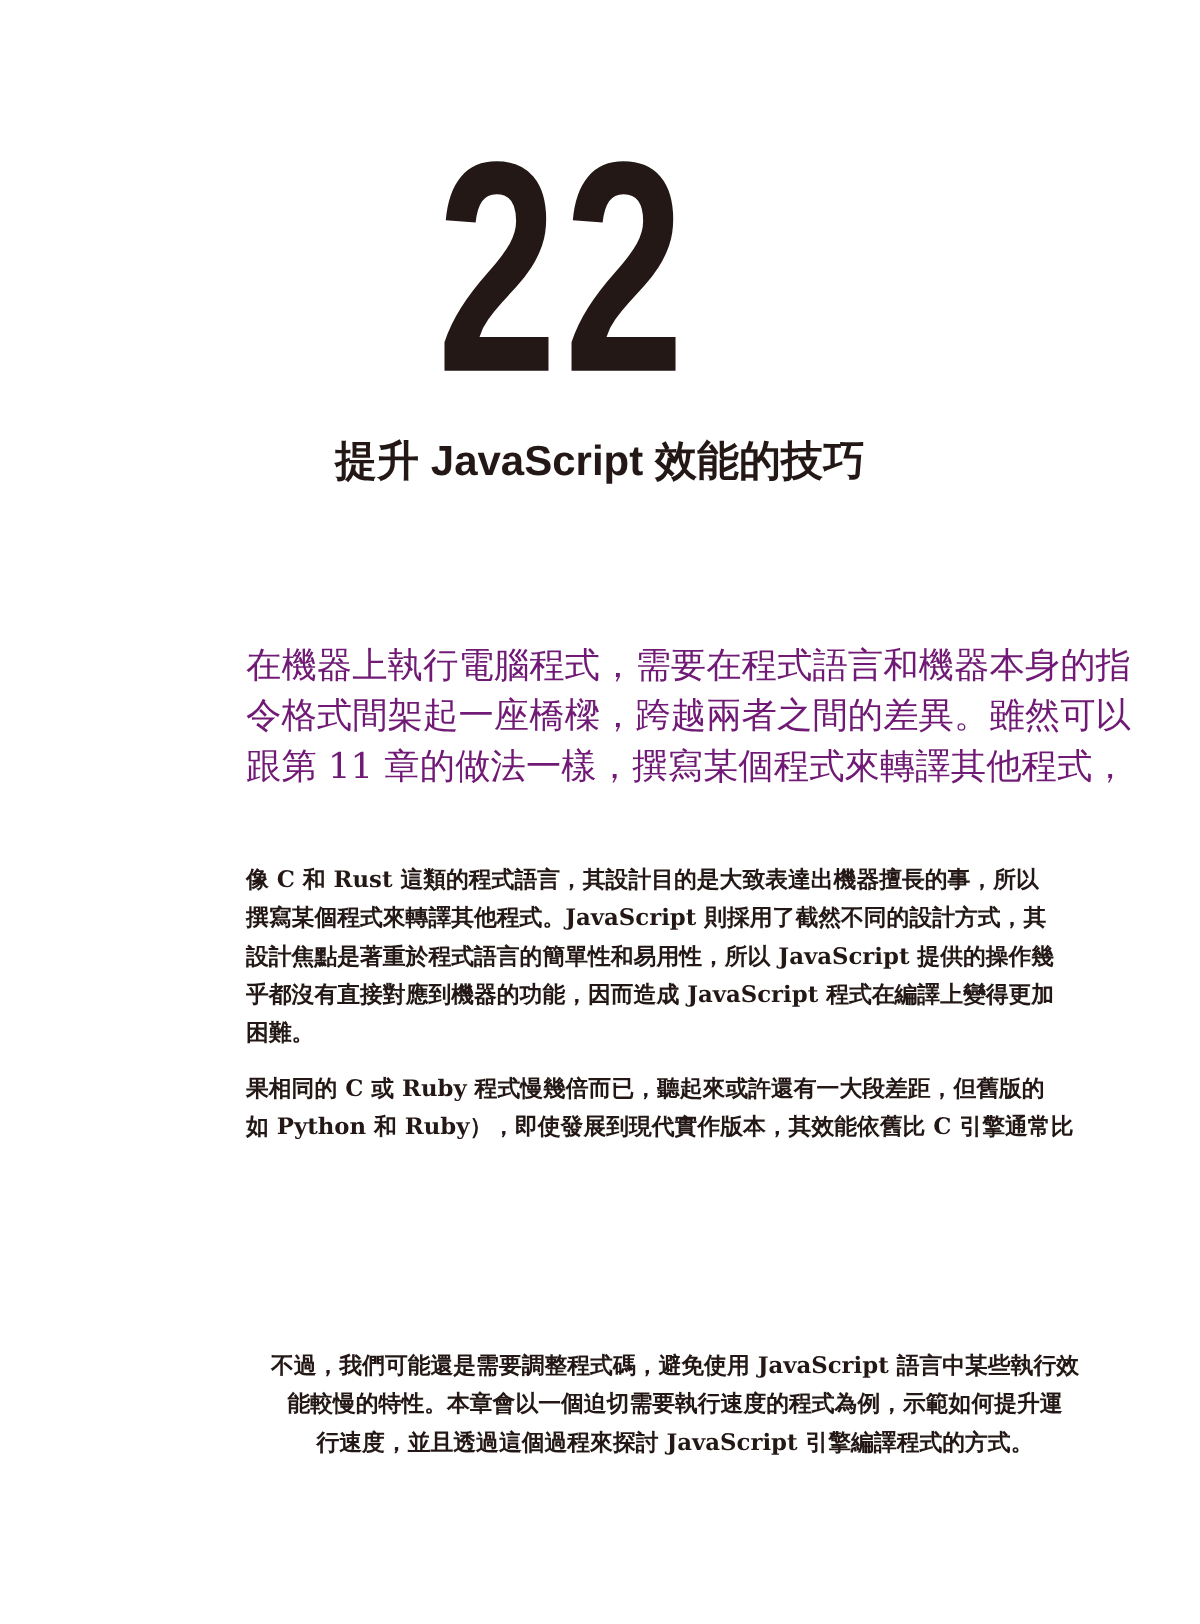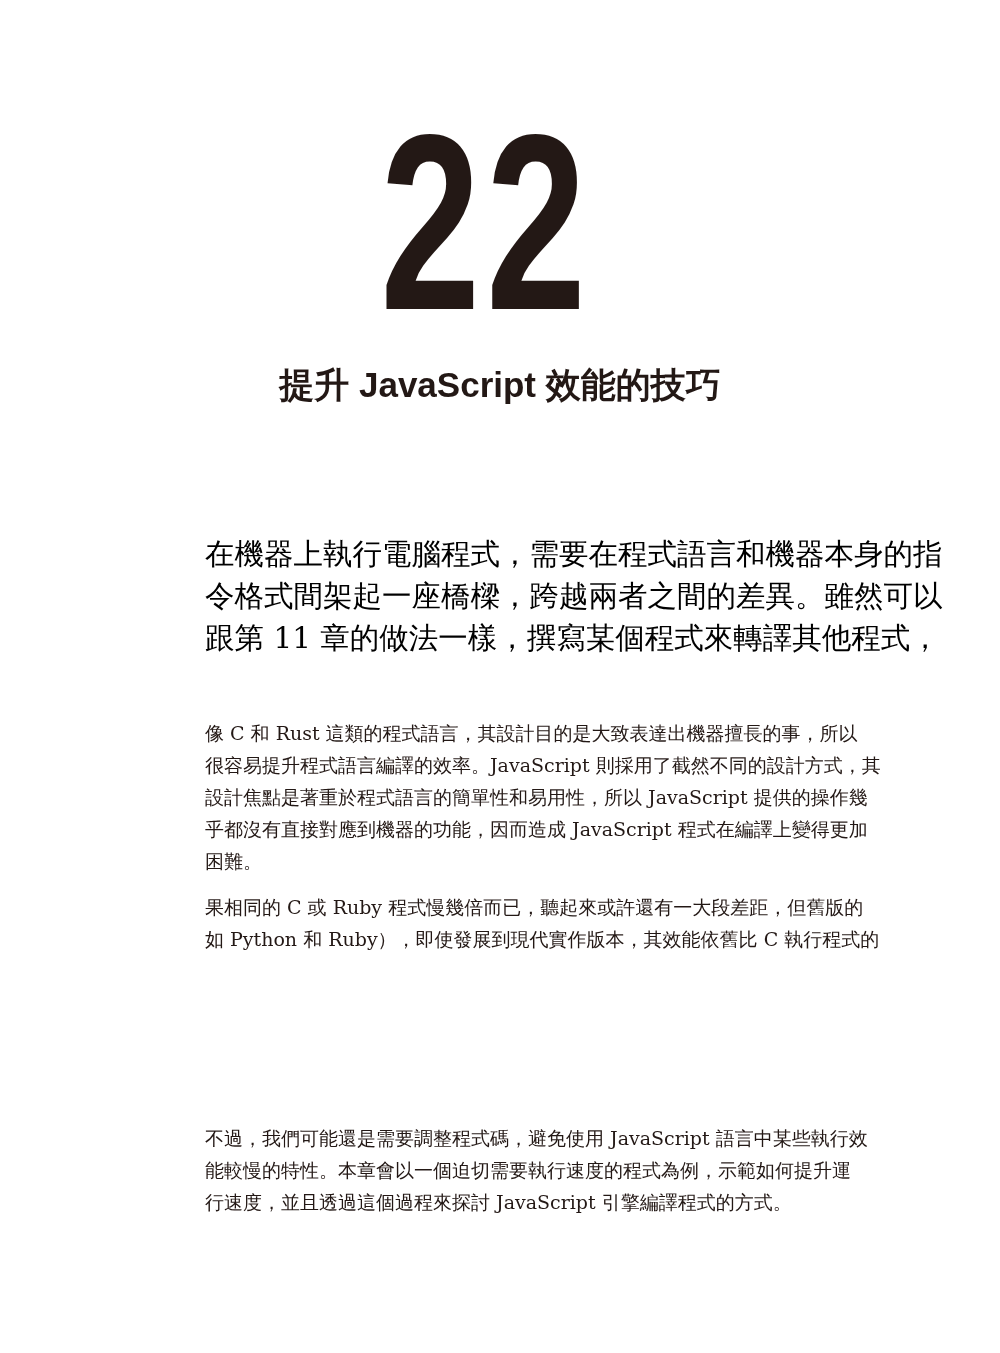--- a/index.html
+++ b/index.html
@@ -20,21 +20,20 @@
     width: 940px;
     top: 128px;
     height: 190px;
     text-align: center;
     font-family: "Liberation Sans", "DejaVu Sans", sans-serif;
     font-weight: 700;
     font-size: 250px;
     line-height: 190px;
     letter-spacing: 8px;
     color: #231815;
-    margin-left: 16px;
   }
   .chapter-number span {
     display: inline-block;
     transform: scaleX(0.72);
     transform-origin: center;
   }
   .chapter-title {
     position: absolute;
     left: 0;
     width: 1124px;
@@ -47,63 +46,63 @@
     color: #231815;
   }
   .lead {
     position: absolute;
     left: 205px;
     top: 533px;
     width: 715px;
     font-family: "DejaVu Serif", "Liberation Serif", serif;
     font-size: 29.5px;
     line-height: 42px;
-    color: #000000;
+    color: #701a75;
     text-align: justify;
     margin: 0;
   }
   .lead .line { display: block; white-space: nowrap; }
   .body-para {
     position: absolute;
     left: 205px;
     width: 715px;
     font-family: "DejaVu Serif", "Liberation Serif", serif;
     font-size: 19px;
     line-height: 32px;
     color: #231815;
     margin: 0;
   }
-  .body-para .line { display: block; white-space: nowrap; }
+  .body-para .line { display: block; white-space: nowrap; font-weight: bold; }
   #para1 { top: 717px; }
   #para2 { top: 891px; }
-  #para3 { top: 1122px; }
+  #para3 { top: 1122px; text-align: center; }
 </style>
 </head>
 <body>
 
 <div class="chapter-number"><span>22</span></div>
 
 <h1 class="chapter-title" style="margin:0;left:-62px;">提升 JavaScript 效能的技巧</h1>
 
 <p class="lead">
   <span class="line">在機器上執行電腦程式，需要在程式語言和機器本身的指</span>
   <span class="line">令格式間架起一座橋樑，跨越兩者之間的差異。雖然可以</span>
   <span class="line">跟第 11 章的做法一樣，撰寫某個程式來轉譯其他程式，</span>
 </p>
 
 <p class="body-para" id="para1">
   <span class="line">像 C 和 Rust 這類的程式語言，其設計目的是大致表達出機器擅長的事，所以</span>
-  <span class="line">很容易提升程式語言編譯的效率。JavaScript 則採用了截然不同的設計方式，其</span>
+  <span class="line">撰寫某個程式來轉譯其他程式。JavaScript 則採用了截然不同的設計方式，其</span>
   <span class="line">設計焦點是著重於程式語言的簡單性和易用性，所以 JavaScript 提供的操作幾</span>
   <span class="line">乎都沒有直接對應到機器的功能，因而造成 JavaScript 程式在編譯上變得更加</span>
   <span class="line">困難。</span>
 </p>
 
 <p class="body-para" id="para2">
   <span class="line">果相同的 C 或 Ruby 程式慢幾倍而已，聽起來或許還有一大段差距，但舊版的</span>
-  <span class="line">如 Python 和 Ruby），即使發展到現代實作版本，其效能依舊比 C 執行程式的</span>
+  <span class="line">如 Python 和 Ruby），即使發展到現代實作版本，其效能依舊比 C 引擎通常比</span>
 </p>
 
 <p class="body-para" id="para3">
   <span class="line">不過，我們可能還是需要調整程式碼，避免使用 JavaScript 語言中某些執行效</span>
   <span class="line">能較慢的特性。本章會以一個迫切需要執行速度的程式為例，示範如何提升運</span>
   <span class="line">行速度，並且透過這個過程來探討 JavaScript 引擎編譯程式的方式。</span>
 </p>
 
 </body></html>

